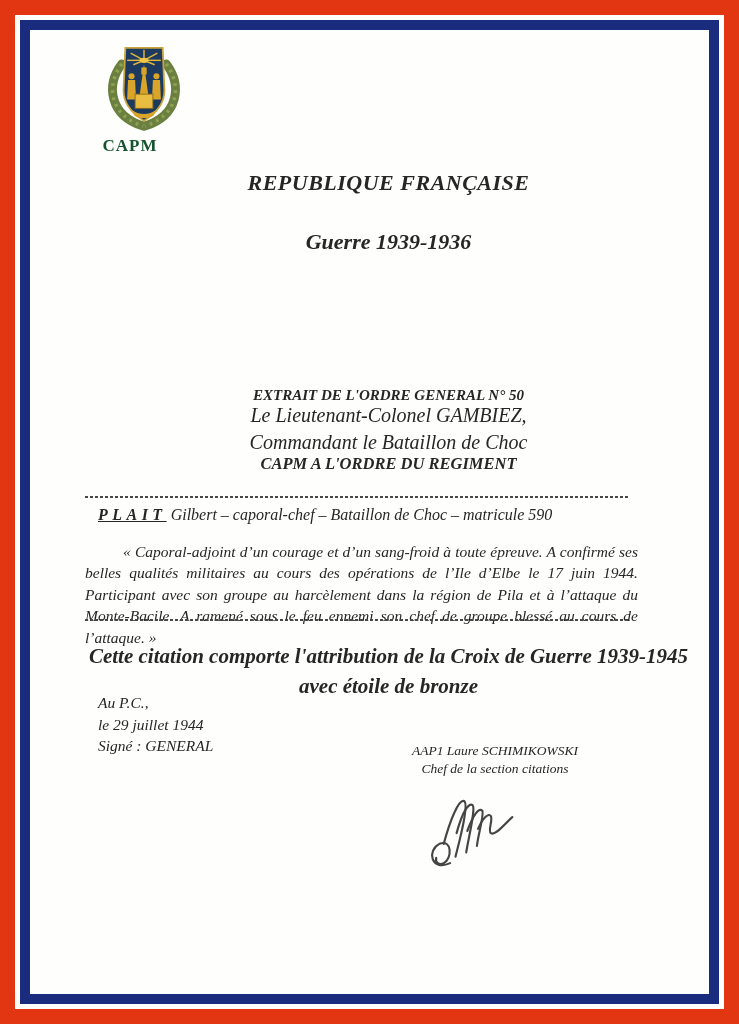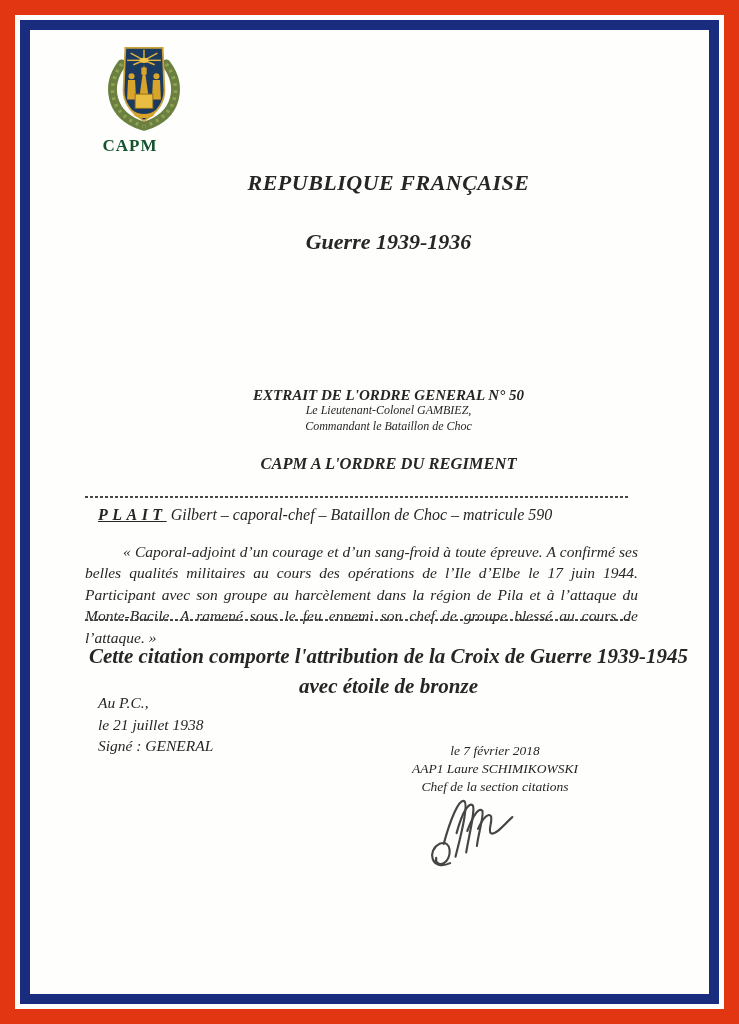--- a/index.html
+++ b/index.html
@@ -15,21 +15,21 @@
   .crest { left:74px; top:10px; width:80px; height:94px; }
   .capm  { left:30px; top:106px; width:140px; text-align:center;
            font-weight:bold; font-size:17px; letter-spacing:1px; color:#14532d; }
 
   .h-republique { top:140px; font-style:italic; font-weight:bold; font-size:22px; letter-spacing:0.5px; }
   .h-guerre     { top:199px; font-style:italic; font-weight:bold; font-size:22px; }
   .h-title      { top:254px; font-style:italic; font-weight:bold; font-size:40px;
                   letter-spacing:0.27em; padding-left:0.27em; }
   .h-subtitle   { top:321px; font-style:italic; font-weight:bold; font-size:15px;margin-top:36px; }
 
-  .officer { top:372px; font-style:italic; font-size:12px; line-height:1.35; }
+  .officer { top:372px; font-style:italic; font-size:20px; line-height:1.35; }
   .cite    { top:424px; font-style:italic; font-weight:bold; font-size:16.5px; }
 
   .dashline { left:55px; width:545px; height:2px;
               background:repeating-linear-gradient(90deg,#474747 0 3px,transparent 3px 5px); }
   .dash1 { top:466px; }
   .dash2 { top:589px; }
 
   .recipient { left:68px; top:476px; font-style:italic; font-size:16px; width:560px; }
   .recipient .name { font-weight:bold; text-decoration:underline; letter-spacing:0.28em; }
 
@@ -102,26 +102,25 @@
 
         <div class="abs dashline dash2"></div>
 
         <div class="abs center award">
           <div>Cette citation comporte l'attribution de la Croix de Guerre 1939-1945</div>
           <div>avec étoile de bronze</div>
         </div>
 
         <div class="abs place">
           <div>Au P.C.,</div>
-          <div>le 21 juillet 1938</div>
+          <div>le 29 juillet 1944</div>
           <div>Signé : GENERAL</div>
         </div>
 
         <div class="abs auth">
-          <div>le 7 février 2018</div>
           <div>AAP1 Laure SCHIMIKOWSKI</div>
           <div>Chef de la section citations</div>
         </div>
 
         <svg class="abs signature" viewBox="0 0 140 80">
           <g fill="none" stroke="#454545" stroke-width="2" stroke-linecap="round">
             <path d="M30,70 C12,78 8,58 20,52 C32,47 32,66 24,70 C20,72 16,70 17,65"></path>
             <path d="M24,52 C30,30 38,10 43,12 C48,15 38,52 35,64"></path>
             <path d="M36,42 C42,20 48,13 51,16 C54,19 47,47 45,60"></path>
             <path d="M46,40 C52,24 57,18 60,21 C62,24 56,44 55,54"></path>

